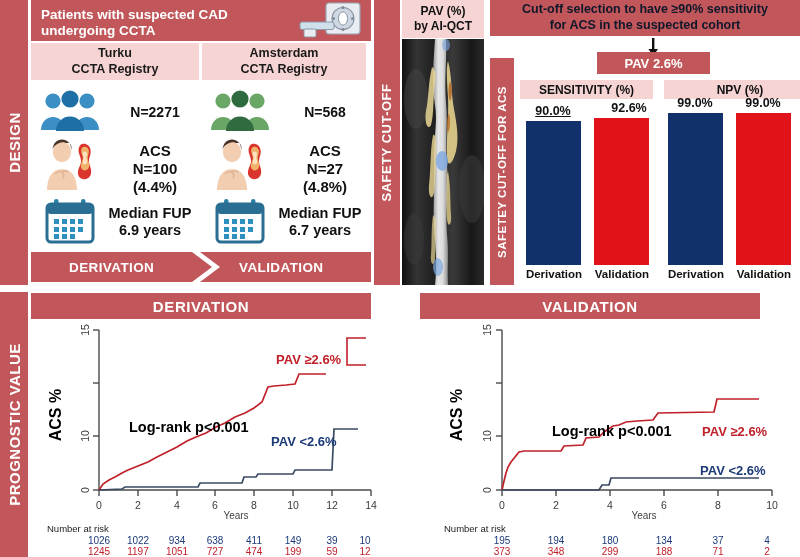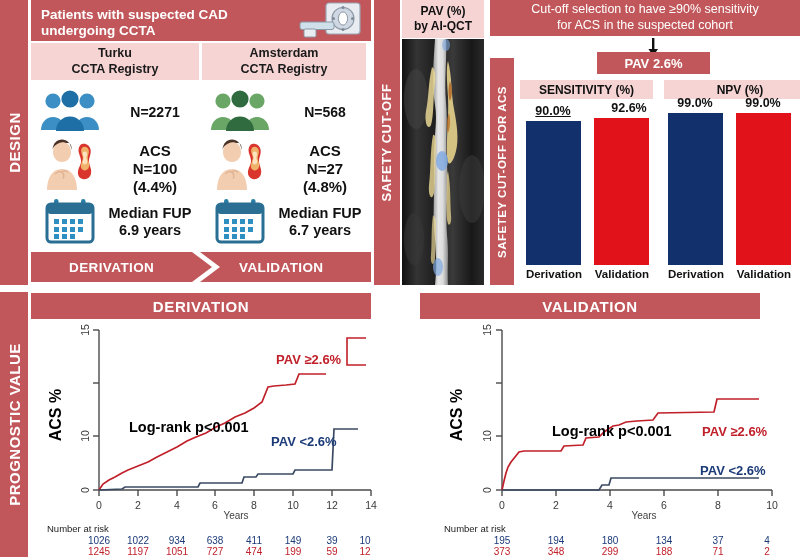--- a/index.html
+++ b/index.html
@@ -255,21 +255,21 @@
       <ellipse cx="44" cy="6" rx="4" ry="6" fill="#7fa8e0" opacity="0.6"></ellipse>
     </svg>
   </div>
 </div>
 
 <div class="abs red rail ctr" style="left:490px;top:58px;width:24px;height:227px;">
   <div class="txt" style="font-size:11.5px;">SAFETEY CUT-OFF FOR  ACS</div>
 </div>
 
 <div class="abs red ctr" style="left:490px;top:0;width:310px;height:36px;">
-  <div style="color:#ffffff;font-weight:normal;font-size:12.5px;line-height:1.25;">
+  <div style="color:#0f172a;font-weight:bold;font-size:12.5px;line-height:1.25;">
     <div>Cut-off selection to have ≥90% sensitivity</div>
     <div>for ACS in the suspected cohort</div>
   </div>
 </div>
 
 <svg class="abs" style="left:645px;top:38px;" width="16" height="18" viewBox="0 0 16 18">
   <path d="M7 0 h2.4 v11 h3.6 L8.2 18 L3.4 11 H7 Z" fill="#111"></path>
 </svg>
 
 <div class="abs red ctr pavbox" style="left:597px;top:52px;width:113px;height:22px;">PAV 2.6%</div>

